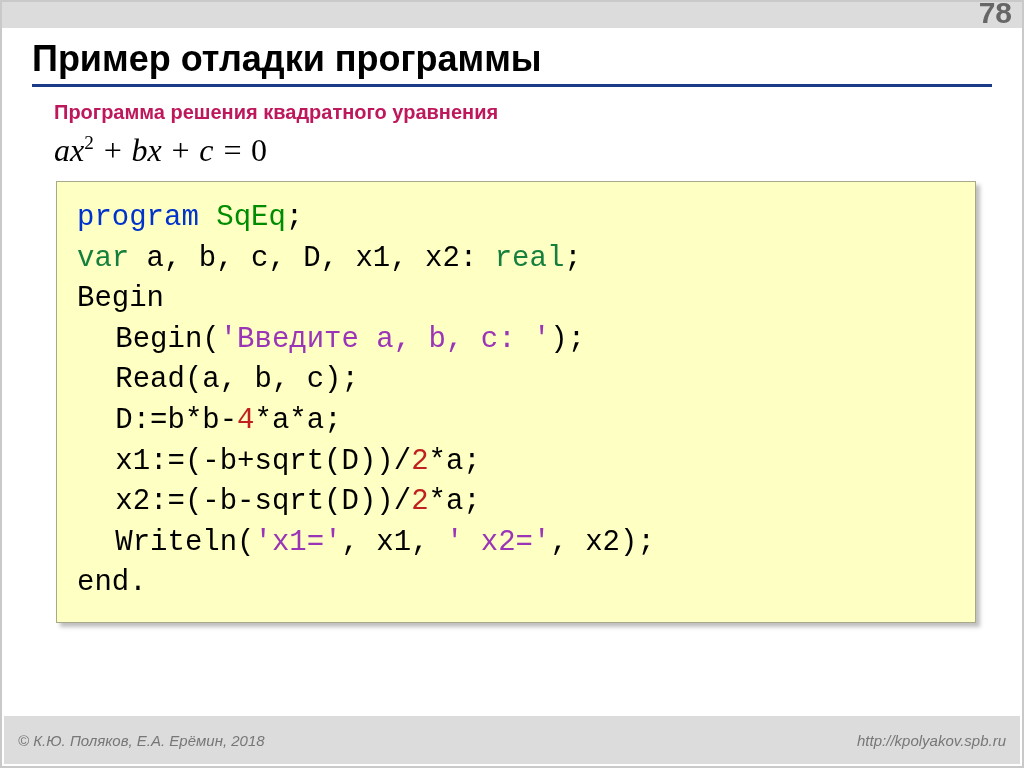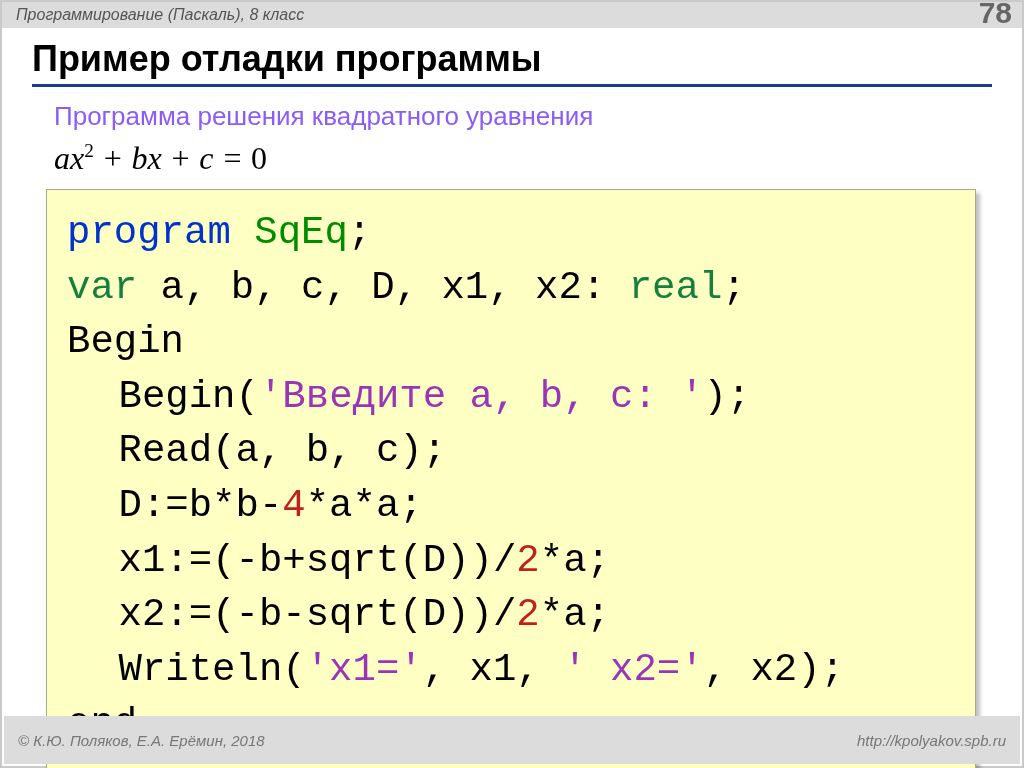--- a/index.html
+++ b/index.html
@@ -45,44 +45,45 @@
   }
   h1.title {
     margin: 0 0 6px 0;
     font-size: 36px;
     font-weight: bold;
     color: #000;
     border-bottom: 3px solid #1a3a8a;
     padding-bottom: 4px;
   }
   .subtitle {
-    font-size: 26px;
+    font-size: 20px;
     margin: 14px 0 4px 22px;
-    color: #8b5cf6;
+    color: #be185d;
+    font-weight: bold;
   }
   .equation {
     margin: 8px 0 12px 22px;
     font-family: "Times New Roman", Times, serif;
     font-style: italic;
     font-size: 32px;
     color: #000;
   }
   .equation sup {
     font-size: 0.6em;
     vertical-align: super;
     font-style: normal;
   }
   .codebox {
-    margin: 0 16px 0 14px;
+    margin: 0 16px 0 24px;
     background: #feffc2;
     border: 1px solid #a8a88a;
     box-shadow: 4px 4px 4px rgba(0,0,0,0.25);
     padding: 16px 20px 18px 20px;
     font-family: "Courier New", Courier, monospace;
-    font-size: 39px;
+    font-size: 29px;
     line-height: 1.4;
     white-space: pre;
     color: #000;
   }
   .kw-blue   { color: #0033cc; }
   .kw-red    { color: #15803d; }
   .kw-green  { color: #008c00; }
   .lit-str   { color: #9a35b8; }
   .lit-num   { color: #c02020; }
   .indent { display:inline-block; width: 2.2ch; }
@@ -101,21 +102,20 @@
     font-style: italic;
     color: #777;
   }
 </style>
 </head>
 <body>
 
 <div class="slide">
 
   <div class="topbar">
-    <span>Программирование (Паскаль), 8 класс</span>
     <span class="pagenum">78</span>
   </div>
 
   <div class="content">
 
     <h1 class="title">Пример отладки программы</h1>
 
     <div class="subtitle">Программа решения квадратного уравнения</div>
 
     <div class="equation">

